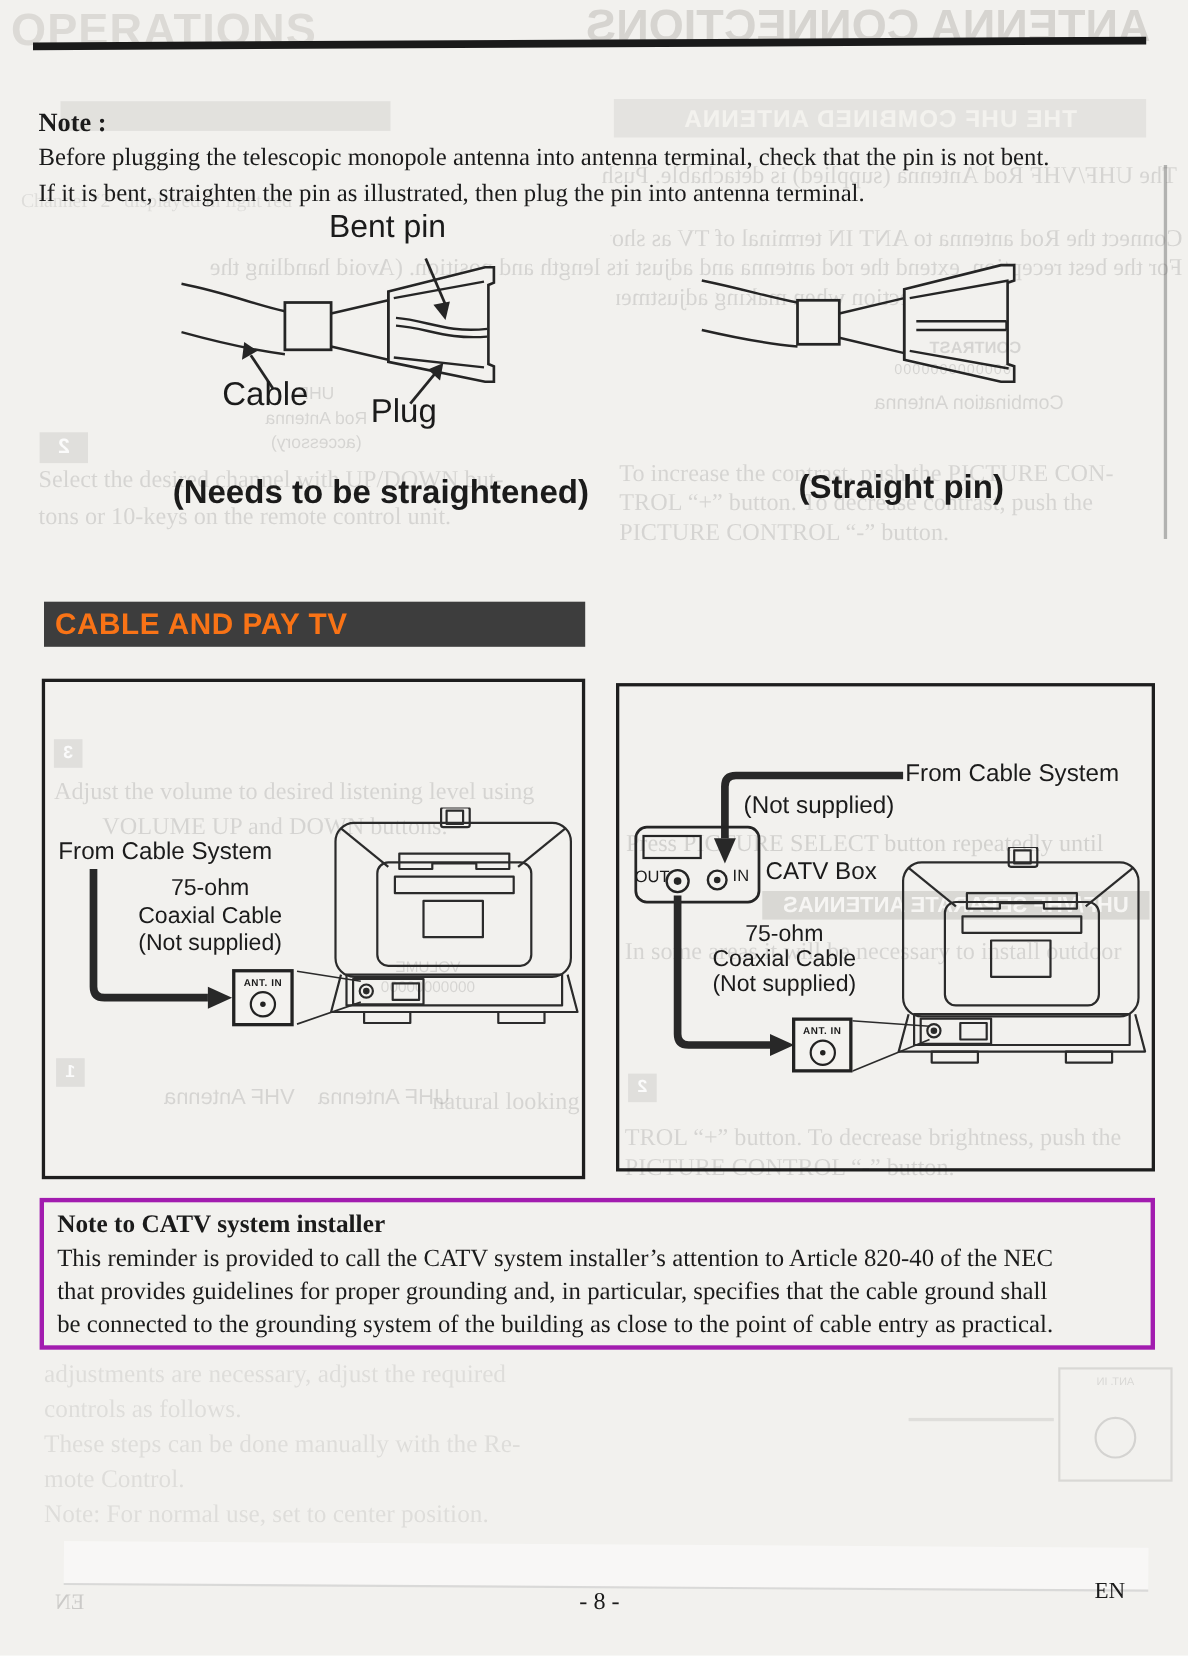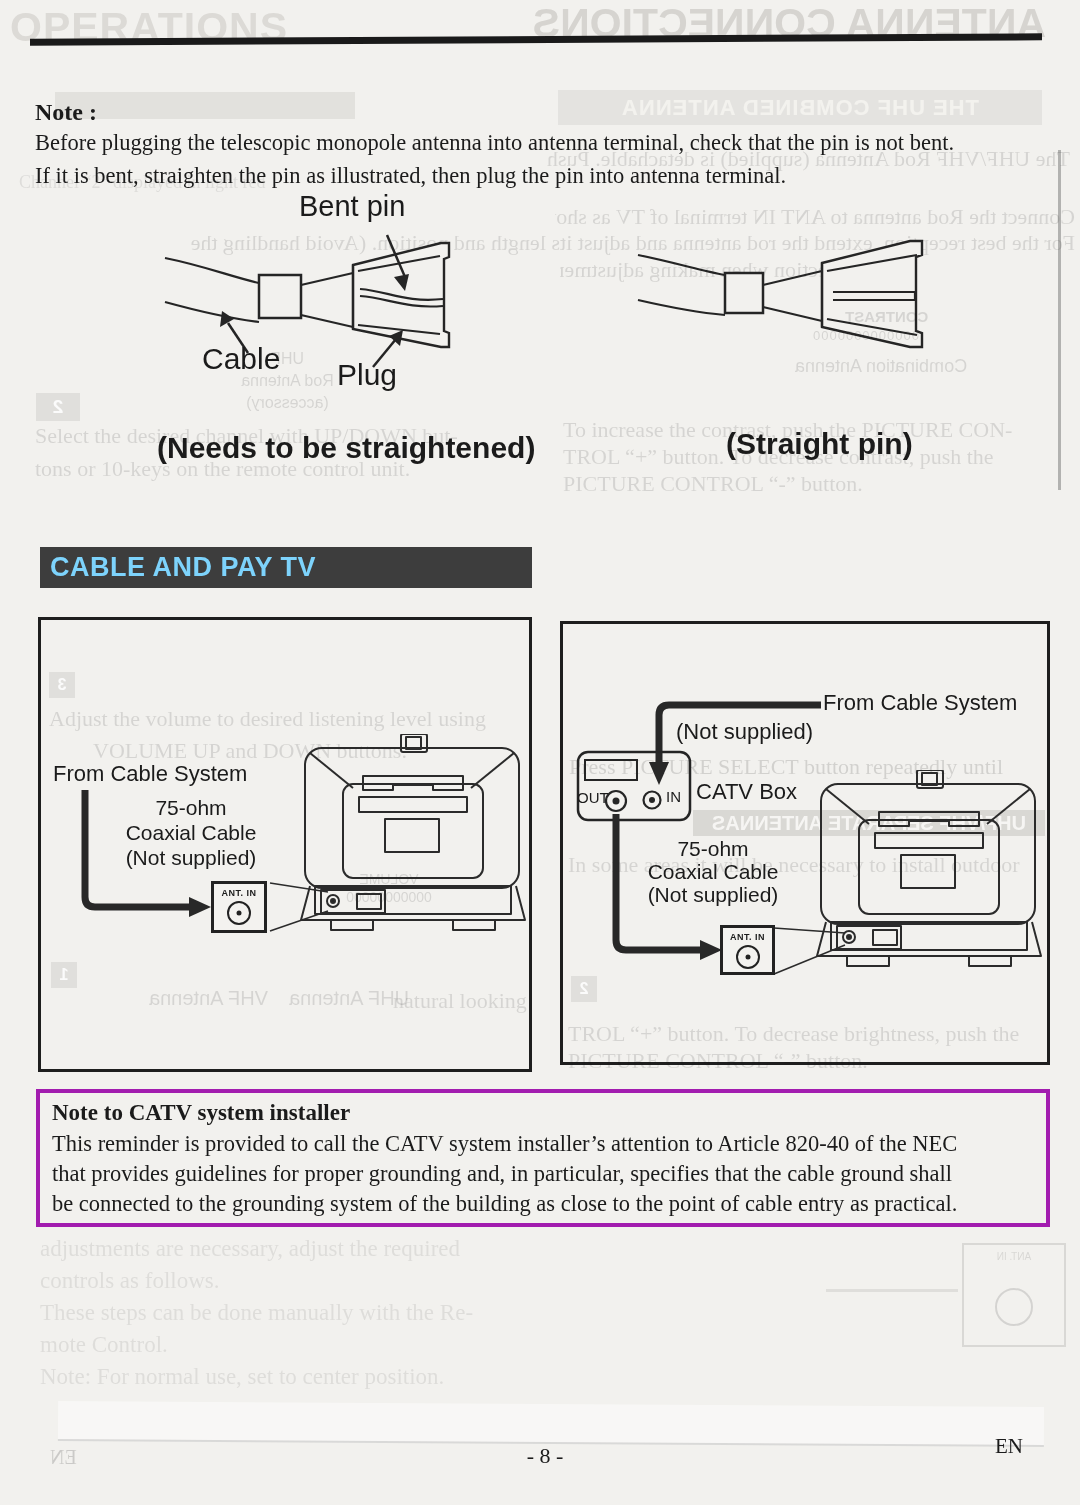--- a/index.html
+++ b/index.html
@@ -46,21 +46,21 @@
   .g-sq{background:rgba(0,0,0,0.075);text-align:center;font-weight:bold;color:rgba(255,255,255,0.85);}
   .g-step2-page{left:36px;top:393px;width:44px;height:28px;font-size:19px;line-height:28px;}
   .g-select1{left:35px;top:423px;font-size:22px;}
   .g-select2{left:35px;top:456px;font-size:22px;}
   .g-contr1{left:563px;top:417px;font-size:22px;}
   .g-contr2{left:563px;top:444px;font-size:22px;}
   .g-contr3{left:563px;top:471px;font-size:22px;}
   .scan-edge{left:1058px;top:150px;width:3px;height:340px;background:rgba(60,60,60,0.35);}
 
   
-  .section-bar{left:40px;top:547px;width:492px;height:41px;background:#3d3d3d;color:#7dd3fc;
+  .section-bar{left:40px;top:547px;width:492px;height:41px;background:#3d3d3d;color:#f97316;
                font-weight:bold;font-size:27px;line-height:41px;padding-left:10px;box-sizing:border-box;letter-spacing:0.5px;}
 
   
   .box{position:absolute;border:3px solid #1e1e1e;}
   .box-left{left:38px;top:617px;width:488px;height:449px;}
   .box-right{left:560px;top:621px;width:484px;height:438px;}
   .g-step3{left:8px;top:52px;width:26px;height:26px;font-size:16px;line-height:26px;}
   .g-adjust1{left:8px;top:86px;width:474px;font-size:22px;white-space:nowrap;overflow:hidden;}
   .g-adjust2{left:8px;top:118px;width:474px;font-size:22px;margin-left:44px;}
   .lb-from{left:12px;top:141px;font-size:22px;}

